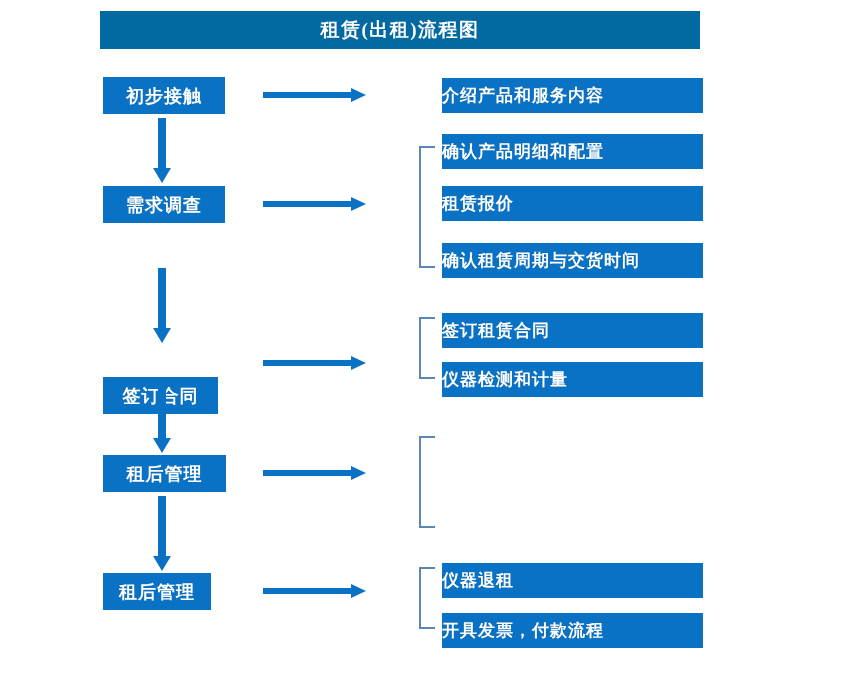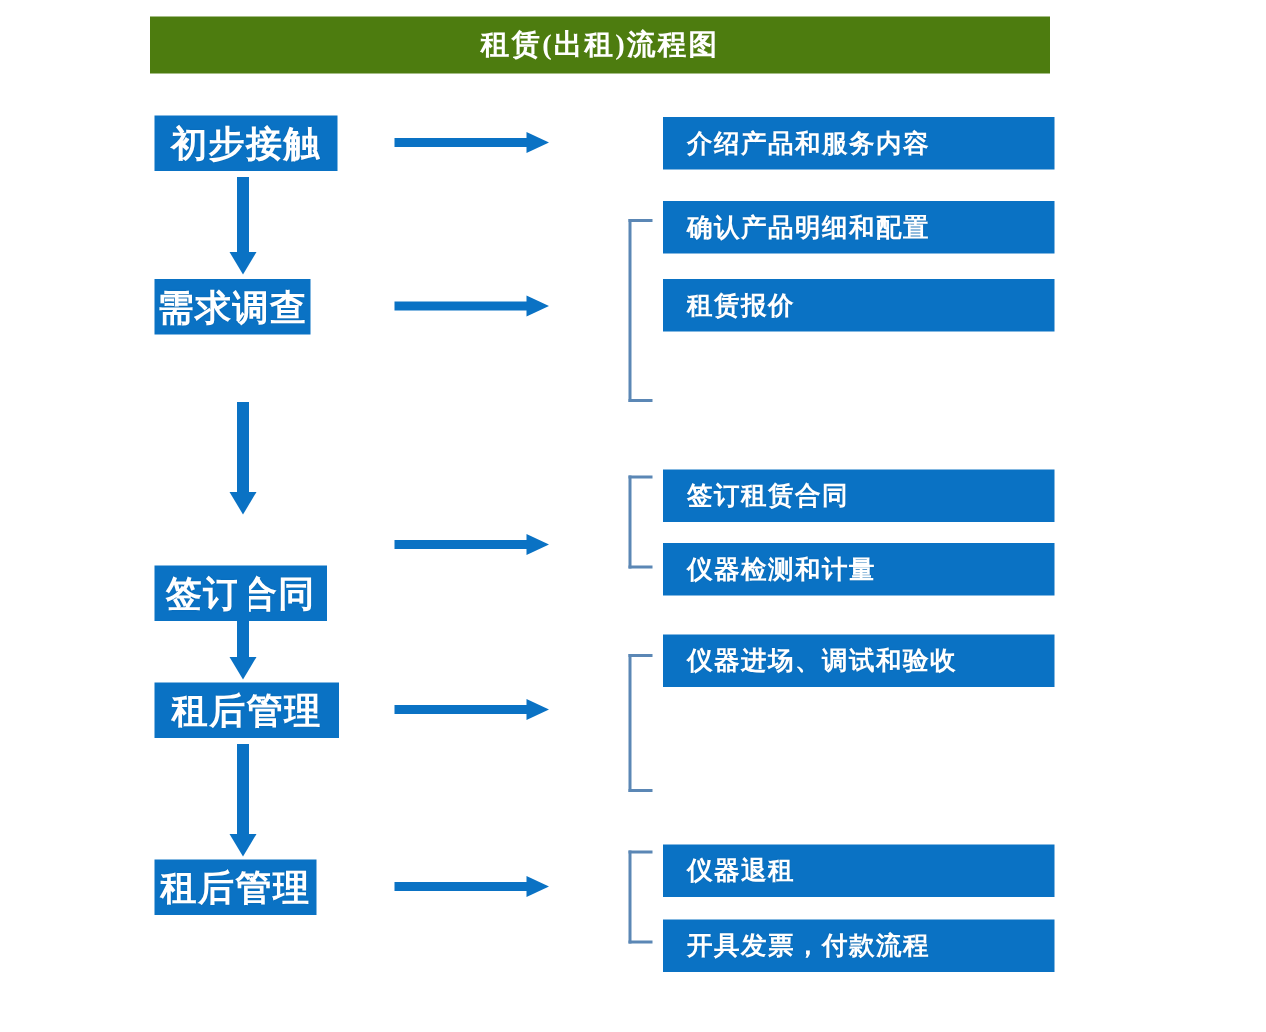--- a/index.html
+++ b/index.html
@@ -30,38 +30,37 @@
     letter-spacing: 1px;
     box-sizing: border-box;
     text-shadow: 0 0 1px rgba(0,0,0,0.15);
   }
   .title-banner {
     position: absolute;
     left: 100px;
     top: 11px;
     width: 600px;
     height: 38px;
-    background: #4d7c0f;
+    background: #0369a1;
     color: #ffffff;
     font-size: 19px;
     font-weight: bold;
     display: flex;
     align-items: center;
     justify-content: center;
     letter-spacing: 1.5px;
   }
   .stage-box {
-    font-size: 24px;
+    font-size: 18px;
     justify-content: center;
     height: 37px;
   }
   .detail-box {
     font-size: 17px;
     justify-content: flex-start;
-    padding-left: 16px;
     height: 35px;
     left: 442px;
     width: 261px;
   }
   .v-arrow {
     position: absolute;
     width: 24px;
   }
   .h-arrow {
     position: absolute;
@@ -78,21 +77,21 @@
 </style>
 </head>
 <body>
 
 <div id="canvas">
 
   <div class="title-banner">租赁(出租)流程图</div>
 
   <div class="box stage-box" style="left:103px; top:77px; width:122px;">初步接触</div>
 
-  <div class="box stage-box" style="left:103px; top:186px; width:104px;">需求调查</div>
+  <div class="box stage-box" style="left:103px; top:186px; width:122px;">需求调查</div>
 
   <div class="box stage-box" style="left:103px; top:345px; width:115px;margin-top:32px;">签订合同</div>
 
   <div class="box stage-box" style="left:103px; top:455px; width:123px;">租后管理</div>
 
   <div class="box stage-box" style="left:103px; top:573px; width:108px;">租后管理</div>
 
   <div class="v-arrow" style="left:150px; top:118px; height:66px;">
     <svg width="24" height="66" viewBox="0 0 24 66">
       <rect x="8" y="0" width="8" height="52" fill="#0a72c4"></rect>
@@ -163,25 +162,25 @@
   <div class="bracket" style="left:419px; top:436px; height:92px;"></div>
 
   <div class="bracket" style="left:419px; top:567px; height:62px;"></div>
 
   <div class="box detail-box" style="top:78px;">介绍产品和服务内容</div>
 
   <div class="box detail-box" style="top:134px;">确认产品明细和配置</div>
 
   <div class="box detail-box" style="top:186px;">租赁报价</div>
 
+  <div class="box detail-box" style="top:243px;">确认租赁周期与交货时间</div>
 
   <div class="box detail-box" style="top:313px;">签订租赁合同</div>
 
   <div class="box detail-box" style="top:362px;">仪器检测和计量</div>
 
-  <div class="box detail-box" style="top:423px;">仪器进场、调试和验收</div>
 
 
   <div class="box detail-box" style="top:613px;">开具发票，付款流程</div>
 
   <div class="box detail-box" style="top:563px;">仪器退租</div>
 
 </div>
 
 </body></html>

